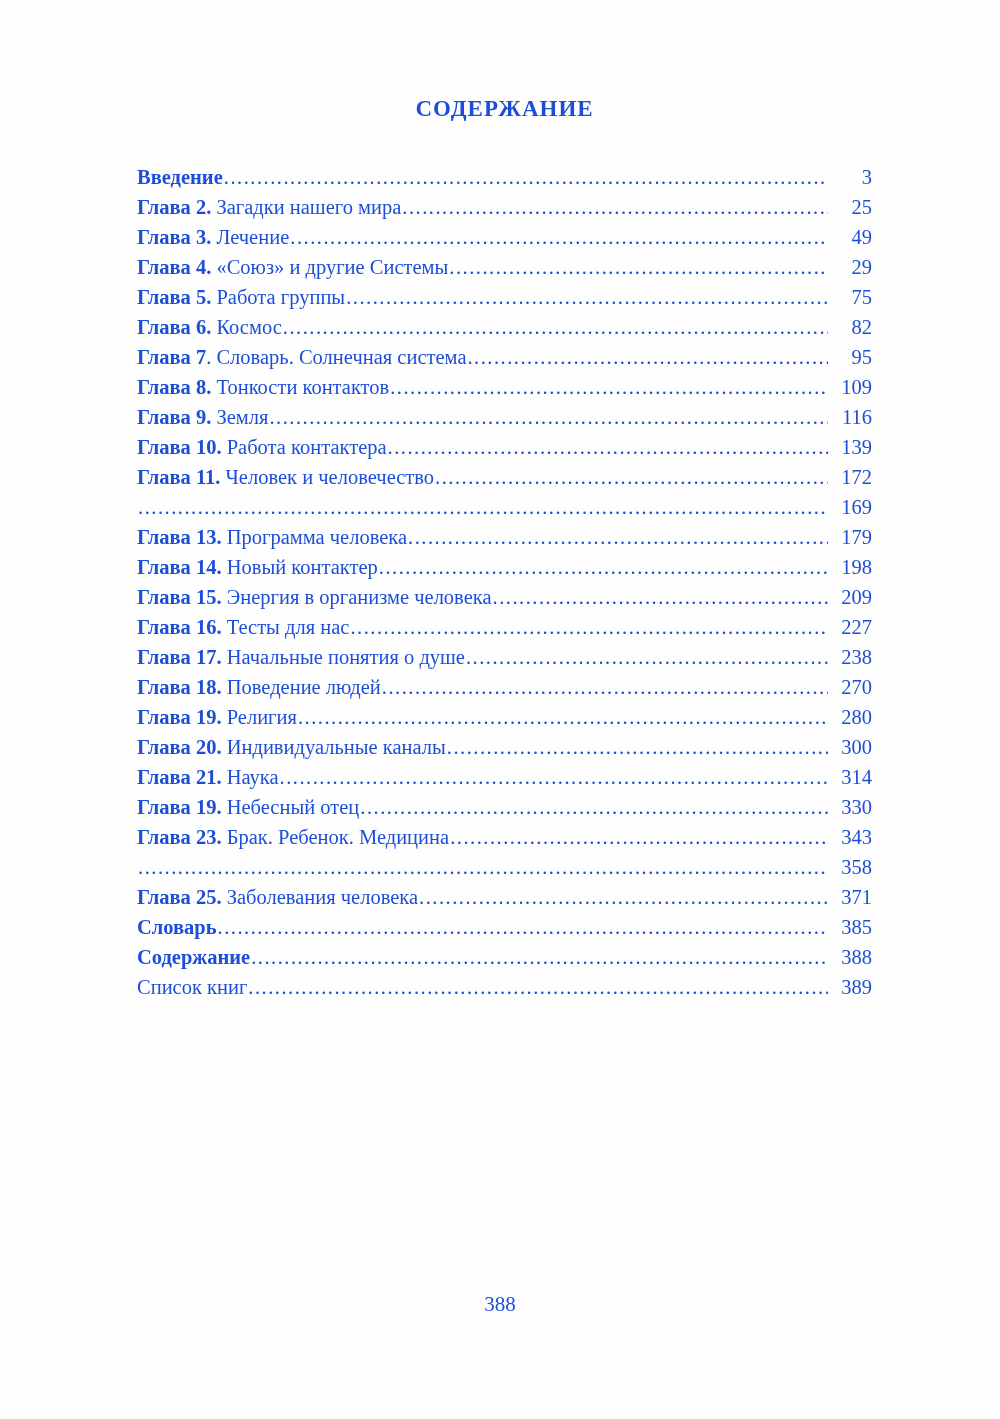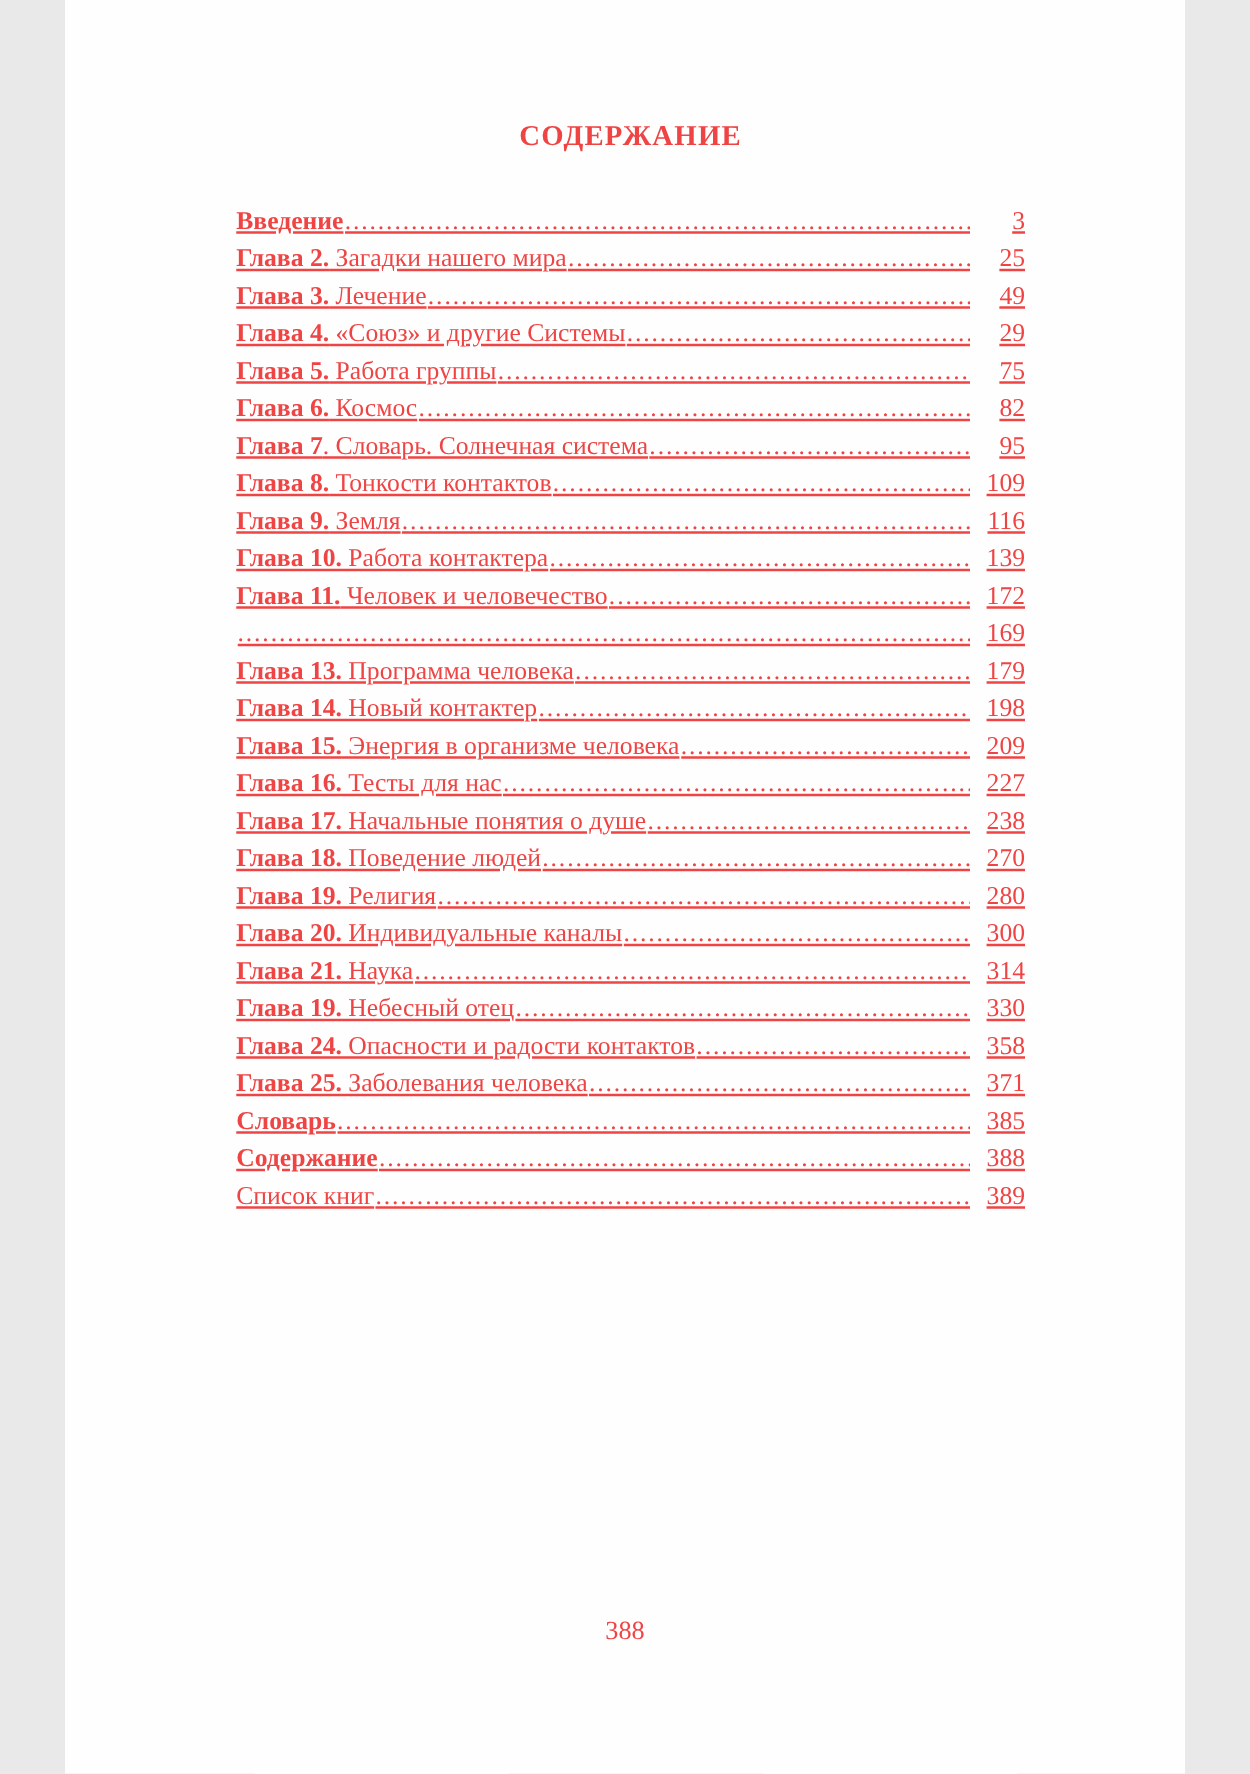--- a/index.html
+++ b/index.html
@@ -2,25 +2,25 @@
 <html><head>
 <meta charset="utf-8">
 <style>
   html, body {
     margin: 0;
     padding: 0;
     background: #e9e9e9;
   }
   .page {
     position: relative;
-    width: 896px;
+    width: 1000px;
     height: 1419px;
     margin: 0 auto;
     background: #fefefe;
-    color: #ef4444;
+    color: #1d4ed8;
     font-family: "Liberation Serif", "DejaVu Serif", serif;
     overflow: hidden;
   }
   .content {
     position: absolute;
     left: 137px;
     right: 128px;
     top: 96px;
   }
   .toc-title {
@@ -31,21 +31,20 @@
     margin: 0 0 44px 0;
   }
   .toc-list {
     font-size: 20.5px;
   }
   .row {
     display: flex;
     align-items: baseline;
     height: 30px;
     white-space: nowrap;
-    text-decoration: underline;
   }
   .entry-label .b {
     font-weight: bold;
   }
   .leader {
     flex: 1;
     overflow: hidden;
     white-space: nowrap;
     min-width: 10px;
     margin: 0 2px 0 1px;
@@ -199,23 +198,27 @@
     <span class="leader"></span>
     <span class="page-num">314</span>
   </div>
 
   <div class="row">
     <span class="entry-label"><span class="b">Глава 19.</span><span class="r"> Небесный отец</span></span>
     <span class="leader"></span>
     <span class="page-num">330</span>
   </div>
 
-
-  <div class="row">
-    <span class="entry-label"><span class="b">Глава 24.</span><span class="r"> Опасности и радости контактов</span></span>
+  <div class="row">
+    <span class="entry-label"><span class="b">Глава 23.</span><span class="r"> Брак. Ребенок. Медицина</span></span>
+    <span class="leader"></span>
+    <span class="page-num">343</span>
+  </div>
+
+  <div class="row">
     <span class="leader"></span>
     <span class="page-num">358</span>
   </div>
 
   <div class="row">
     <span class="entry-label"><span class="b">Глава 25.</span><span class="r"> Заболевания человека</span></span>
     <span class="leader"></span>
     <span class="page-num">371</span>
   </div>
 

